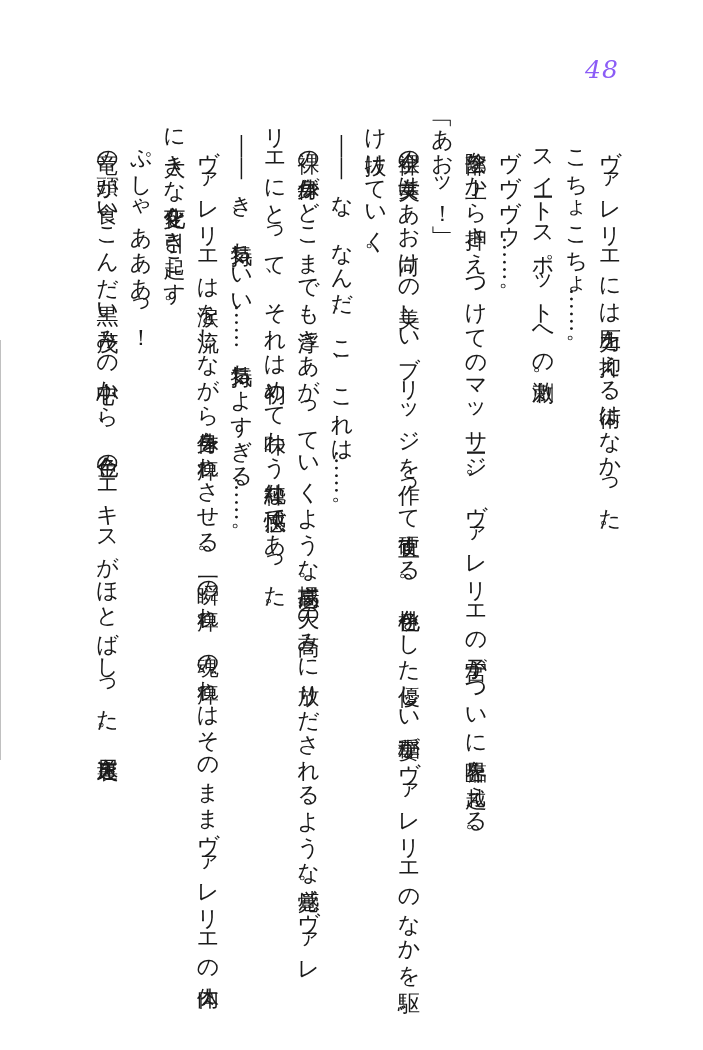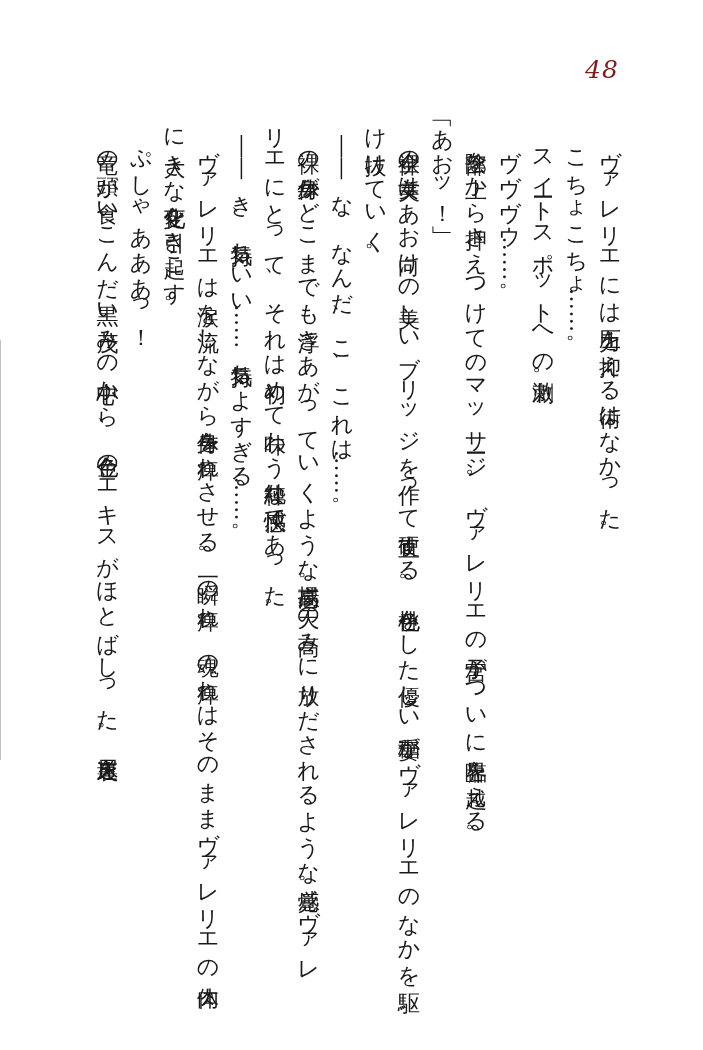--- a/index.html
+++ b/index.html
@@ -21,21 +21,21 @@
   }
   .page-number {
     position: absolute;
     top: 55px;
     left: 578px;
     width: 48px;
     text-align: center;
     font-family: "DejaVu Serif", "Liberation Serif", serif;
     font-style: italic;
     font-size: 25px;
-    color: #7f1d1d;
+    color: #8b5cf6;
     letter-spacing: 1px;
   }
   .text-block {
     position: absolute;
     top: 113px;
     right: 76px;
     height: 874px;
     writing-mode: vertical-rl;
     text-orientation: mixed;
     font-family: "DejaVu Serif", "Liberation Serif", serif;

